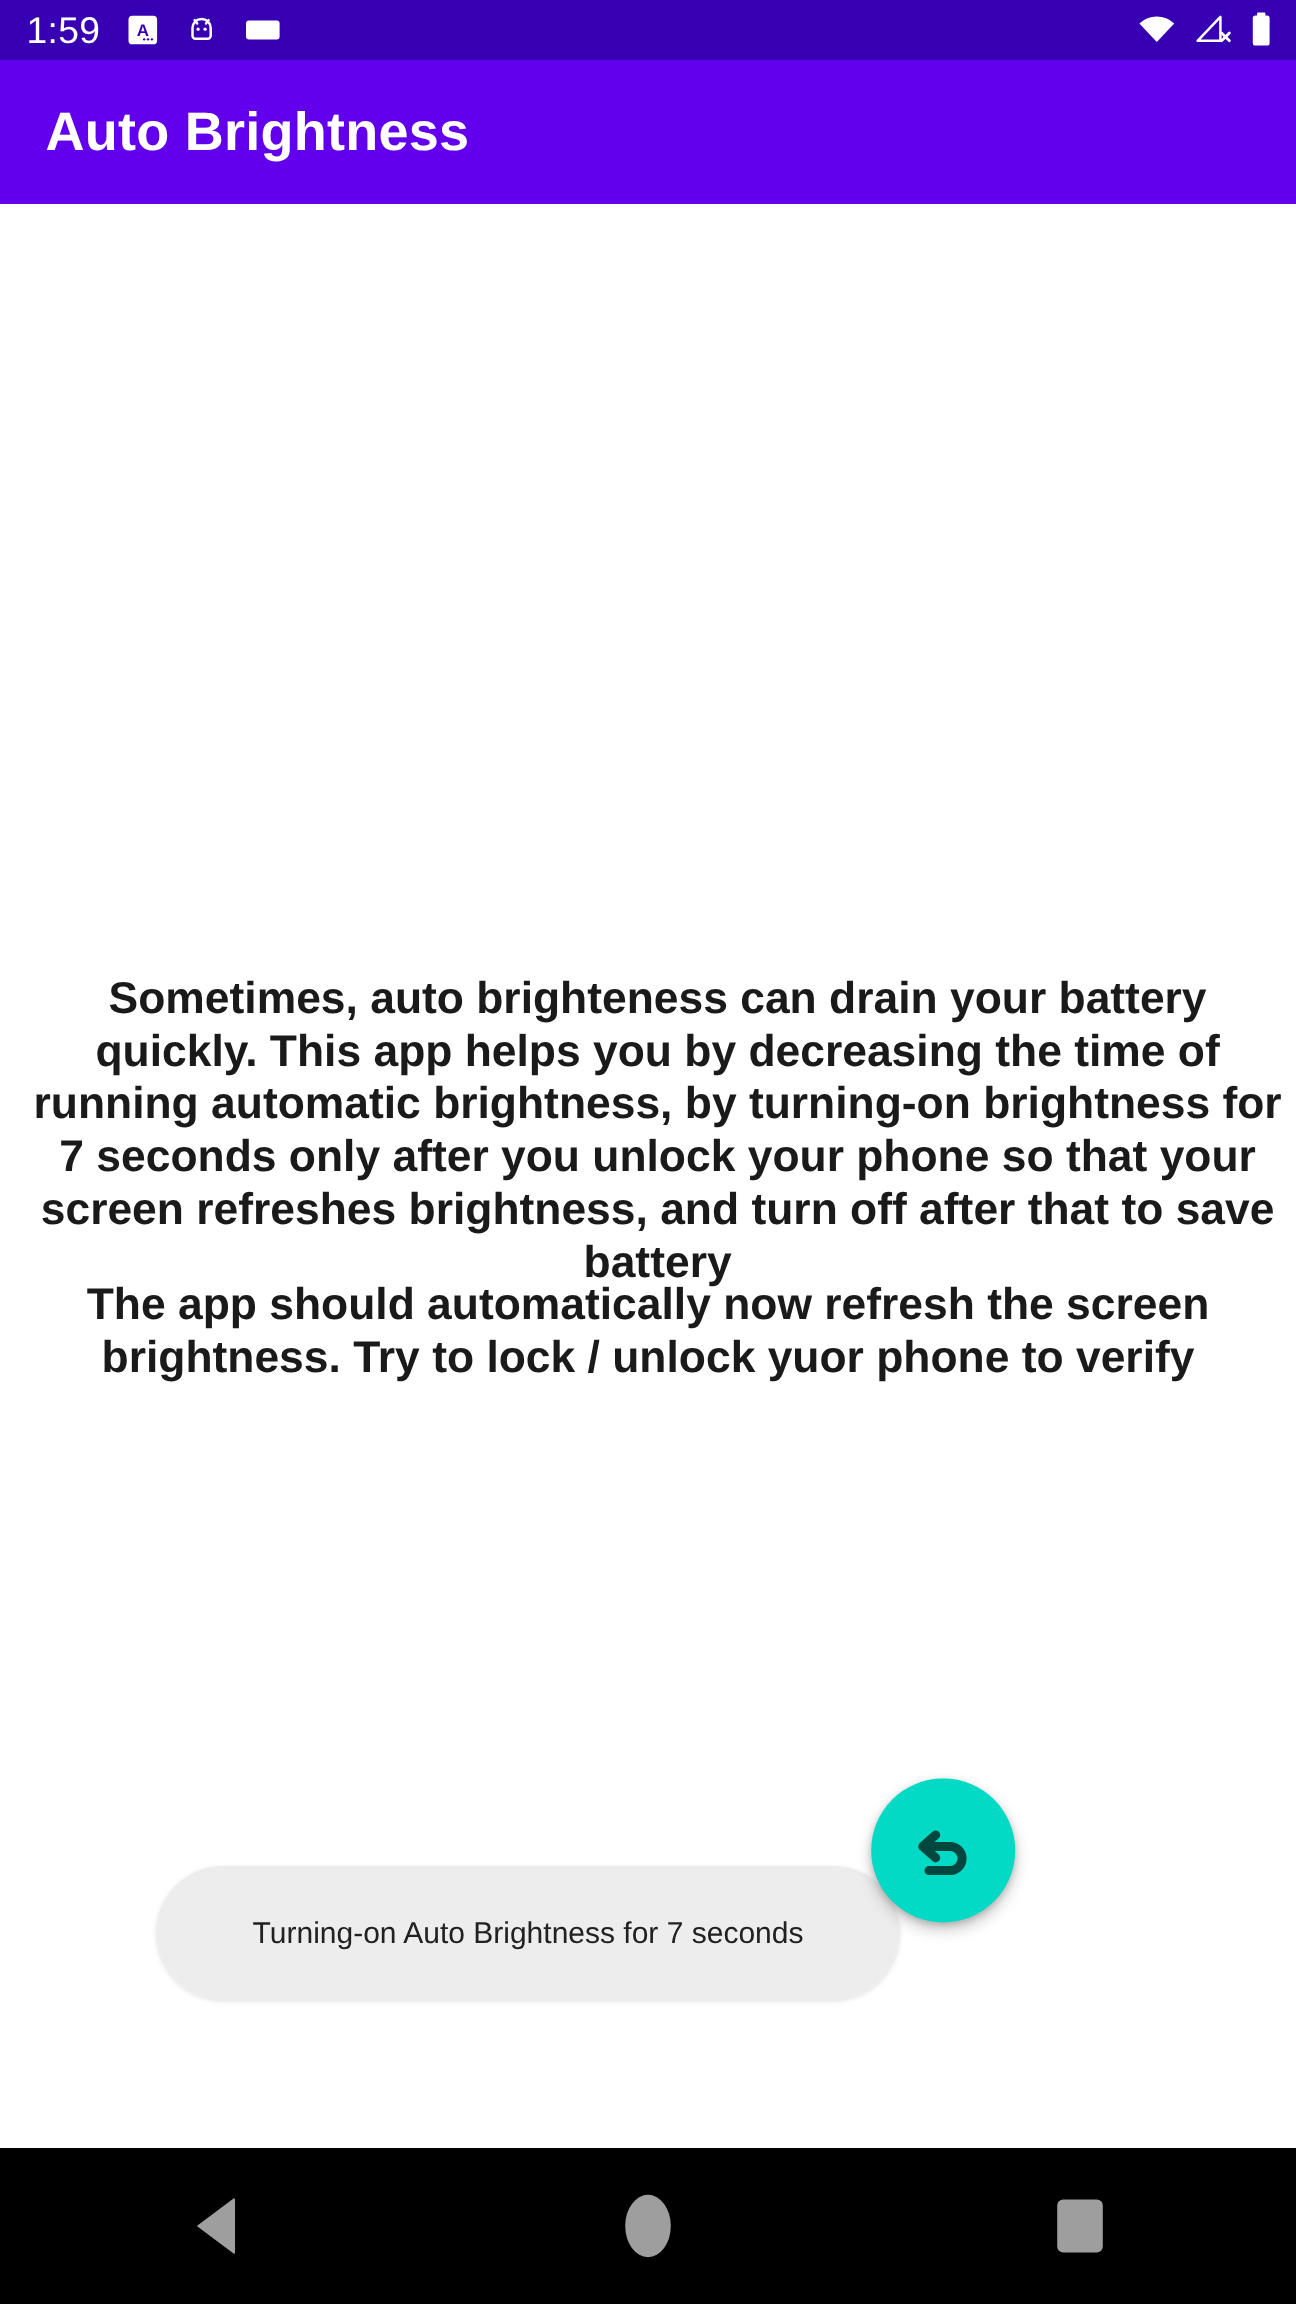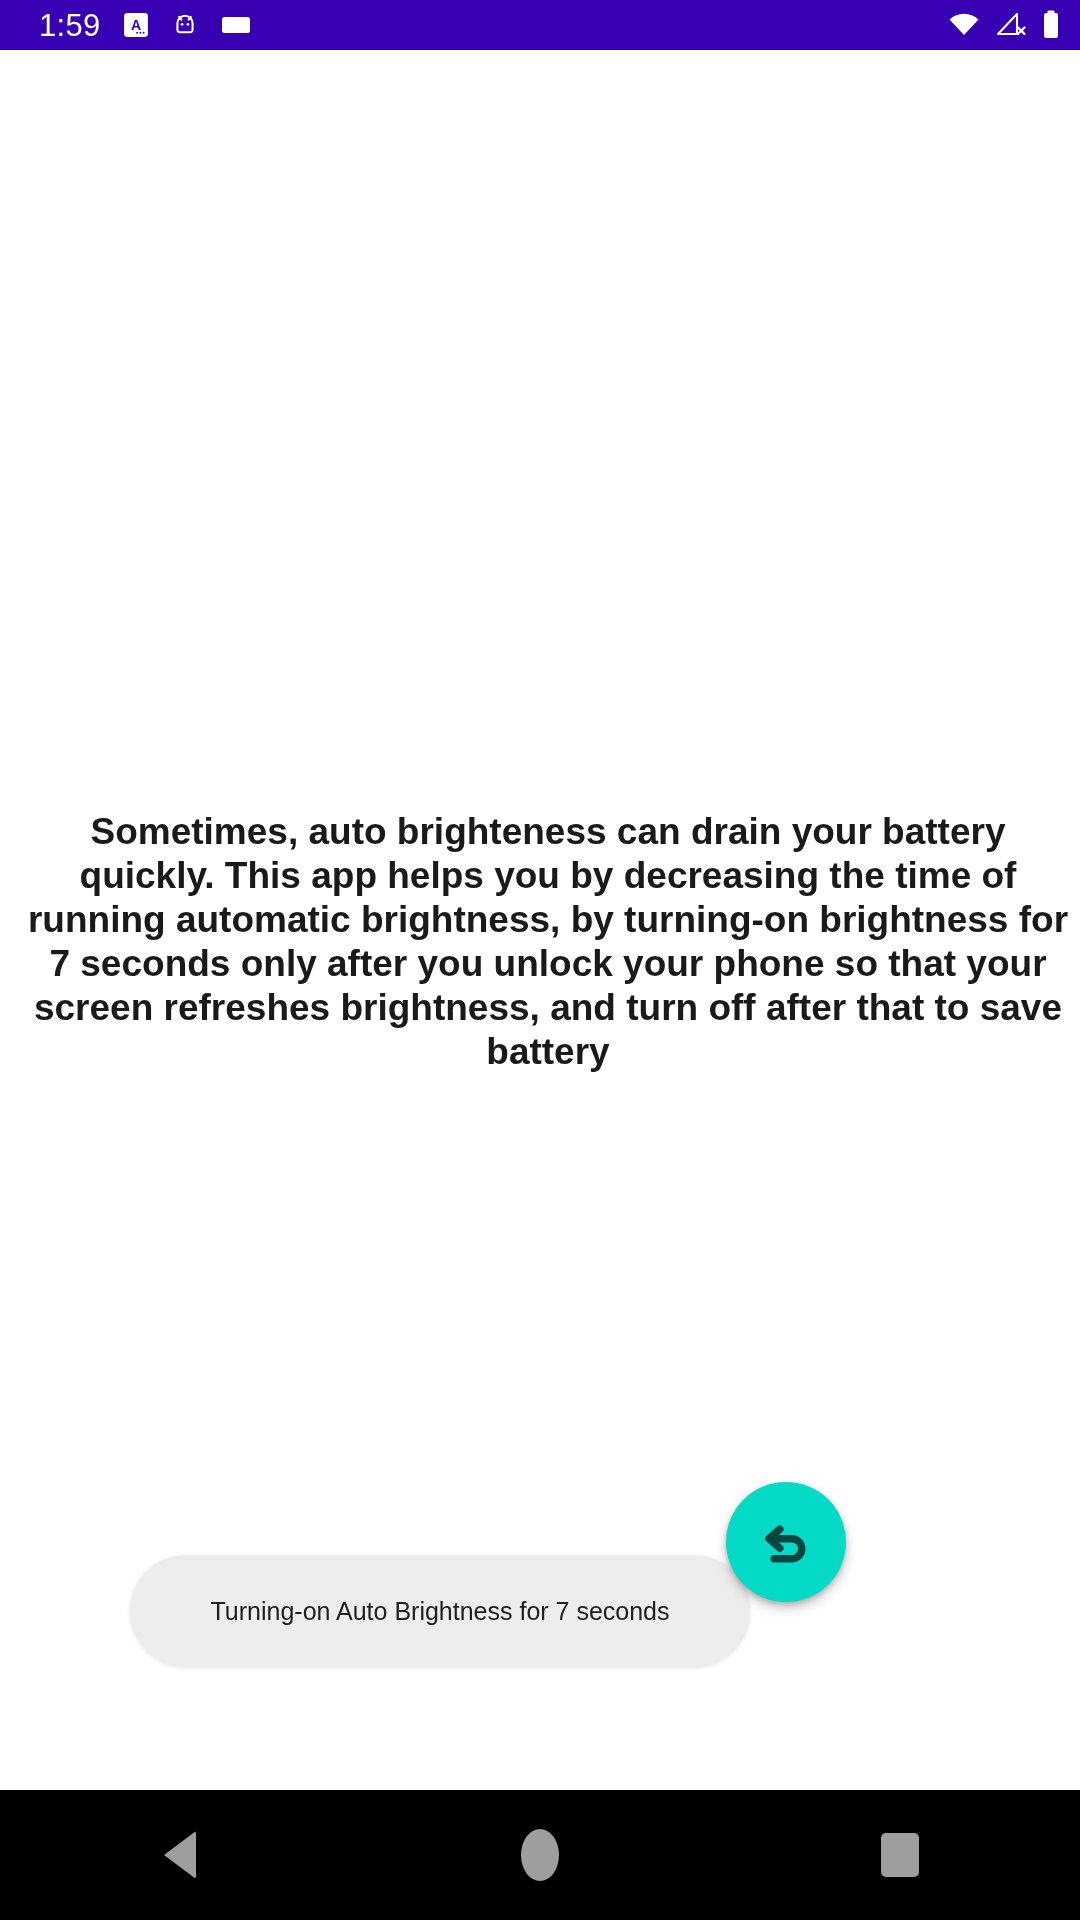--- a/index.html
+++ b/index.html
@@ -13,21 +13,21 @@
     position:relative;
     width:1080px; height:1920px;
     background:#ffffff;
   }
 
   
   .status-bar {
     position:absolute; top:0; left:0;
     width:1080px; height:50px;
     background:#3700B3;
-    display:flex; align-items:center;padding-left:17px;
+    display:flex; align-items:center;
   }
   .status-left {
     display:flex; align-items:center;
     padding-left:22px; gap:22px;
   }
   .status-clock {
     color:#ffffff;
     font-size:31px;
     letter-spacing:0.3px;
     line-height:1;
@@ -184,23 +184,27 @@
       </span>
       <span class="notif-icon">
         <svg width="18" height="30" viewBox="0 0 18 30">
           <rect x="5.5" y="0.5" width="7" height="3" rx="1" fill="#ffffff"></rect>
           <rect x="2" y="3" width="14" height="25" rx="2.2" fill="#ffffff"></rect>
         </svg>
       </span>
     </div>
   </div>
 
+  <div class="app-bar">
+    <span class="app-bar-title">Auto Brightness</span>
+  </div>
 
   <div class="content">
     <p class="para para-1">Sometimes, auto brighteness can drain your battery quickly. This app helps you by decreasing the time of running automatic brightness, by turning-on brightness for 7 seconds only after you unlock your phone so that your screen refreshes brightness, and turn off after that to save battery</p>
+    <p class="para para-2">The app should automatically now refresh the screen brightness. Try to lock / unlock yuor phone to verify</p>
 
     <div class="toast">
       <span class="toast-text">Turning-on Auto Brightness for 7 seconds</span>
     </div>
 
     <button class="fab">
       <span>
         <svg width="62" height="62" viewBox="0 0 24 24">
           <path d="M9.6 7.4 L5.4 11.1 L9.6 14.8" fill="none" stroke="#00483F" stroke-width="2.9" stroke-linecap="round" stroke-linejoin="round"></path>
           <path d="M5.9 11.1 L14.2 11.1 A3.9 3.9 0 0 1 14.2 18.9 L7.4 18.9" fill="none" stroke="#00483F" stroke-width="2.9" stroke-linecap="round" stroke-linejoin="round"></path>

